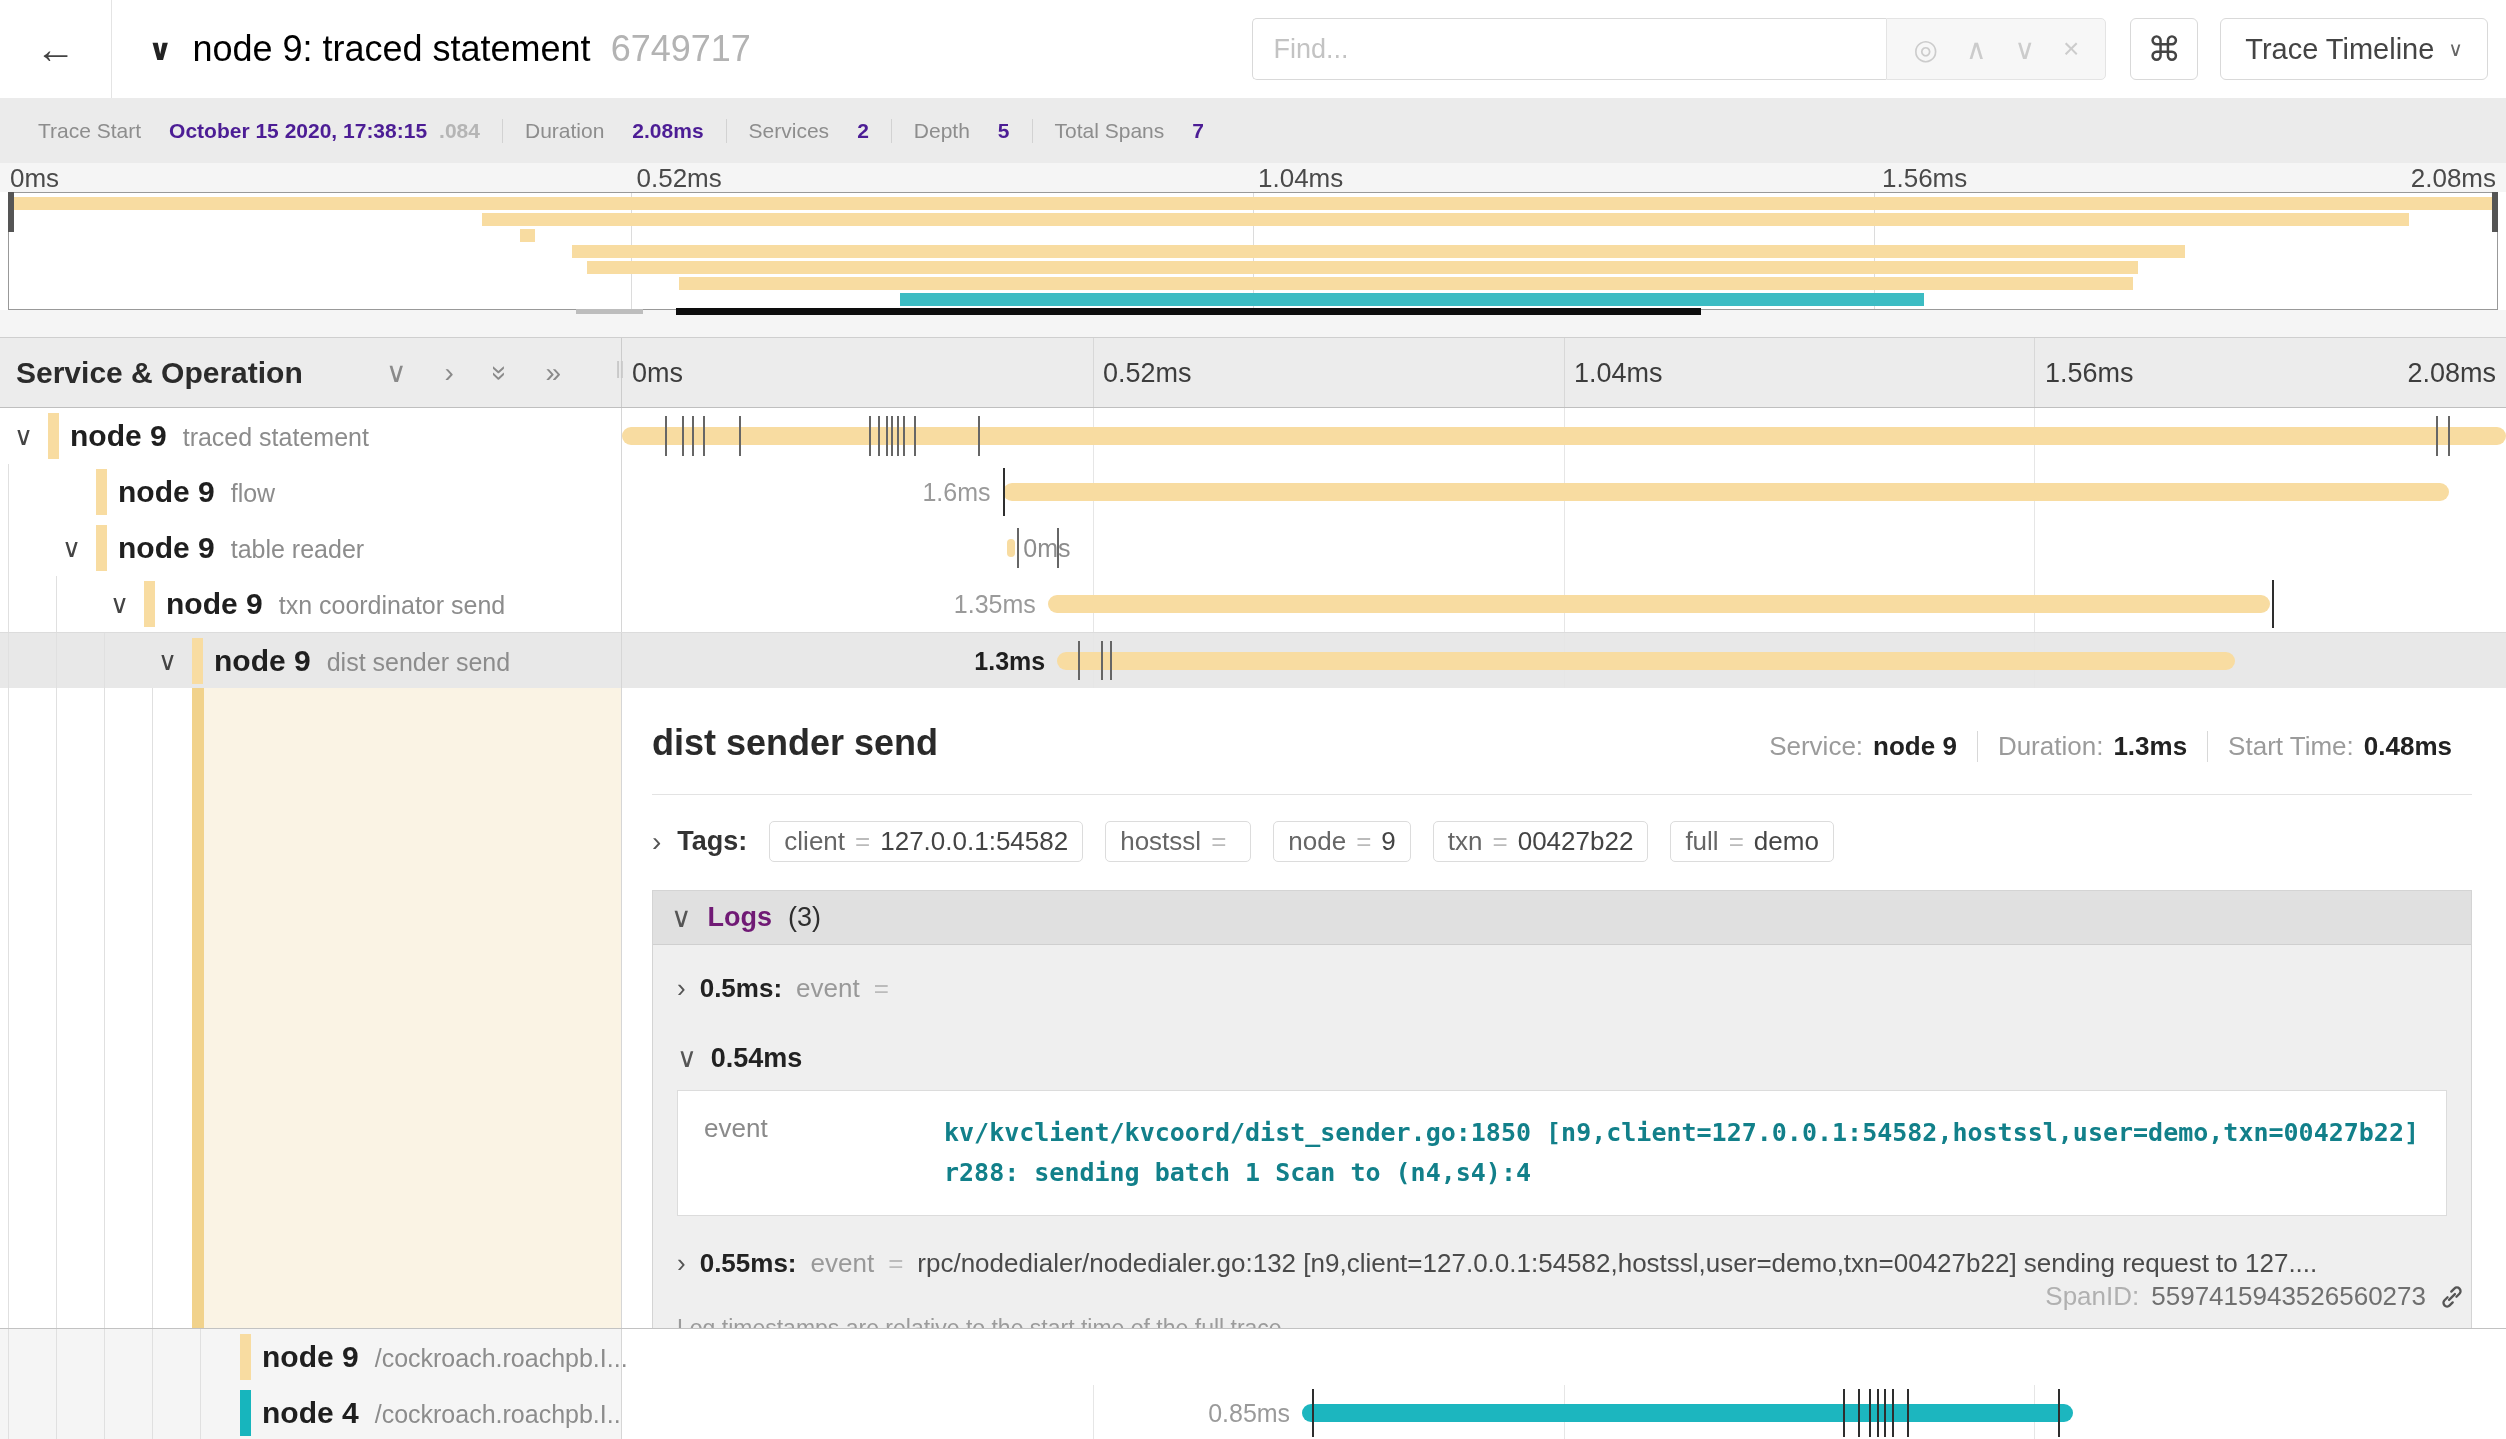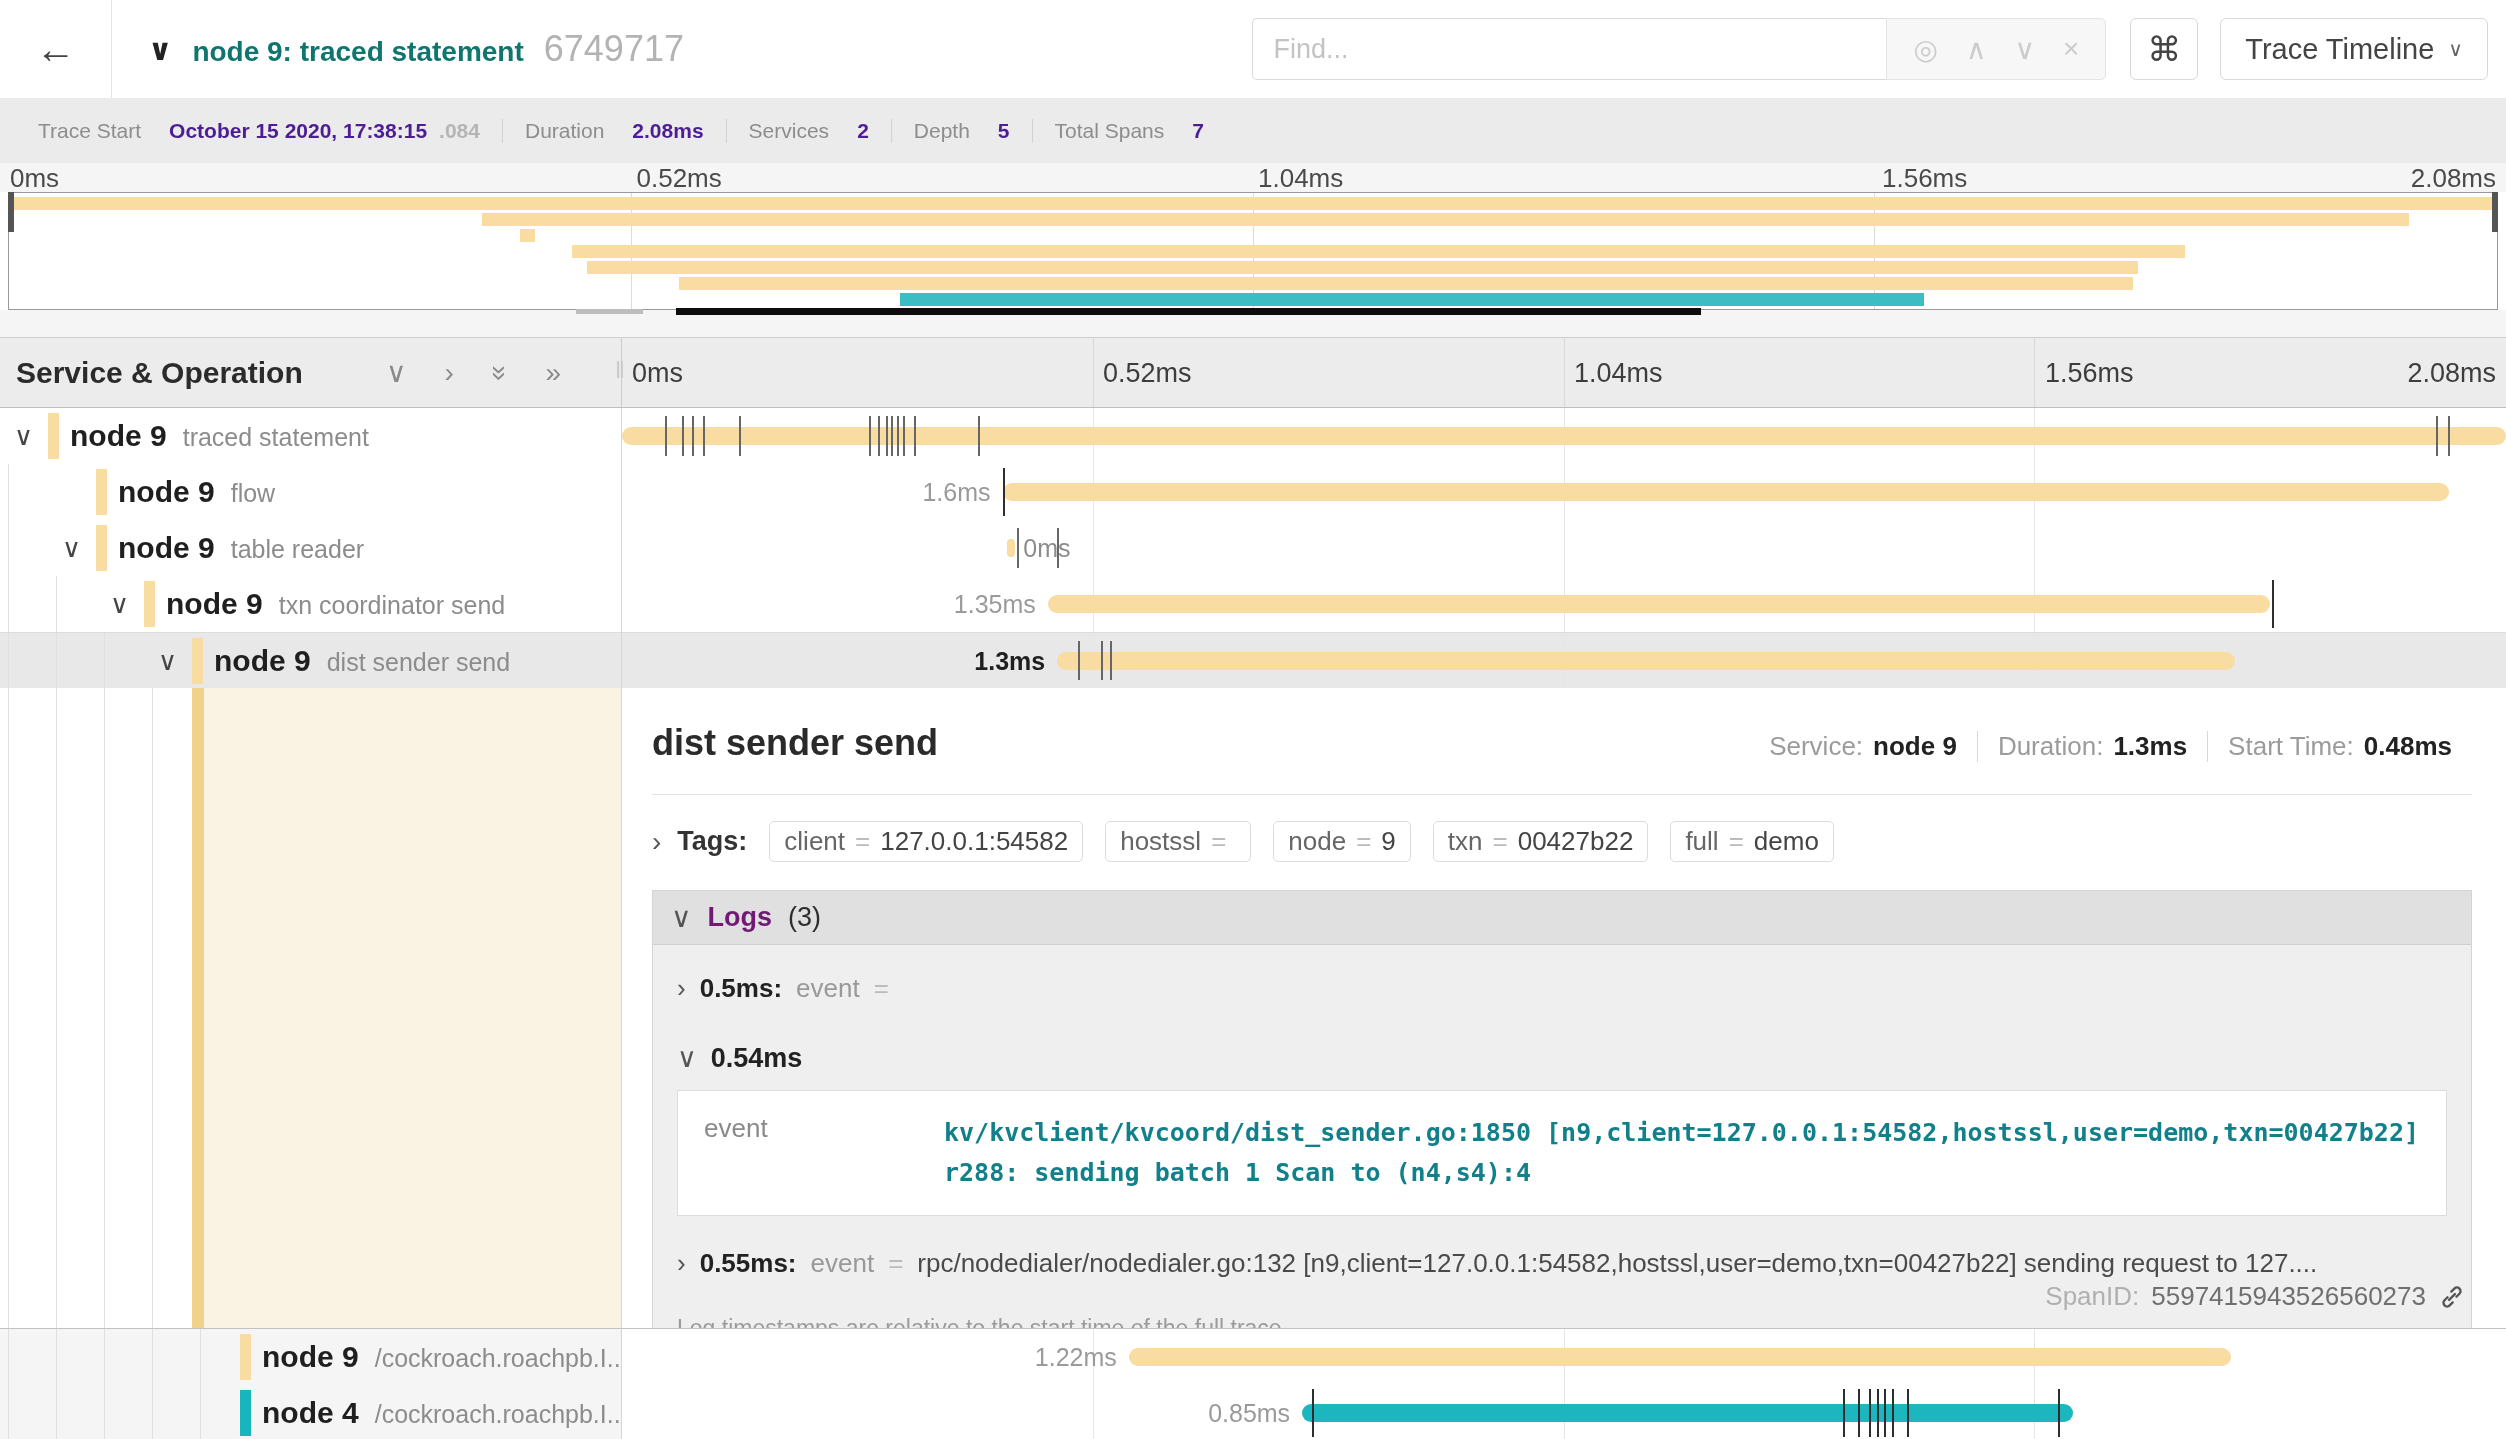--- a/index.html
+++ b/index.html
@@ -5,21 +5,21 @@
   * { box-sizing: border-box; margin: 0; padding: 0; }
   html,body { width:2506px; height:1439px; overflow:hidden; background:#fff;
     font-family:"Liberation Sans","DejaVu Sans",sans-serif; color:#333; }
 
   
   .topnav{height:98px;background:#fff;display:flex;align-items:center;position:relative;}
   .back-btn{width:112px;height:98px;display:flex;align-items:center;justify-content:center;
     font-size:40px;color:#444;border-right:1px solid #e4e4e4;cursor:pointer;}
   .title-wrap{display:flex;align-items:baseline;margin-left:36px;gap:20px;}
   .title-chev{font-size:30px;font-weight:bold;color:#222;align-self:center;cursor:pointer;}
-  .trace-title{font-size:28px;font-weight:bold;color:#0f766e;}
+  .trace-title{font-size:36px;font-weight:normal;color:#000000;}
   .trace-id{font-size:36px;color:#b3b3b3;font-weight:normal;}
   .nav-right{position:absolute;right:18px;top:18px;display:flex;align-items:center;}
   .find-wrap{display:flex;align-items:stretch;height:62px;}
   .find-input{width:634px;height:62px;border:1px solid #d9d9d9;border-right:none;
     border-radius:5px 0 0 5px;padding:0 20px;font-size:27px;color:#444;background:#fff;outline:none;}
   .find-input::placeholder{color:#c3c3c3;}
   .find-group{display:flex;align-items:center;gap:28px;background:#f7f7f7;border:1px solid #e4e4e4;
     border-radius:0 5px 5px 0;padding:0 26px;}
   .find-group span{color:#ccc;font-size:28px;cursor:pointer;}
   .kbd-btn{margin-left:24px;width:68px;height:62px;border:1px solid #d9d9d9;border-radius:6px;
@@ -465,24 +465,20 @@
     <span class="names" style="left:262px">
       <span class="svc">node 9</span>
       <span class="op">/cockroach.roachpb.I...</span>
     </span>
   <div class="guide" style="left: 8px;"></div>
       <div class="guide" style="left: 56px;"></div>
       <div class="guide" style="left: 104px;"></div>
       <div class="guide" style="left: 152px;"></div>
       <div class="guide" style="left: 200px;"></div>
     </div>
-  <div class="tl">
-    <div class="dur" style="left: 26.9%;">1.22ms</div>
-    <div class="bar sand" style="left: 26.9%; width: 58.5%;"></div>
-  </div>
 </div>
 
 <div class="row alt">
   <div class="row-left">
     <span class="swatch teal" style="left:240px"></span>
     <span class="names" style="left:262px">
       <span class="svc">node 4</span>
       <span class="op">/cockroach.roachpb.I...</span>
     </span>
   <div class="guide" style="left: 8px;"></div>

